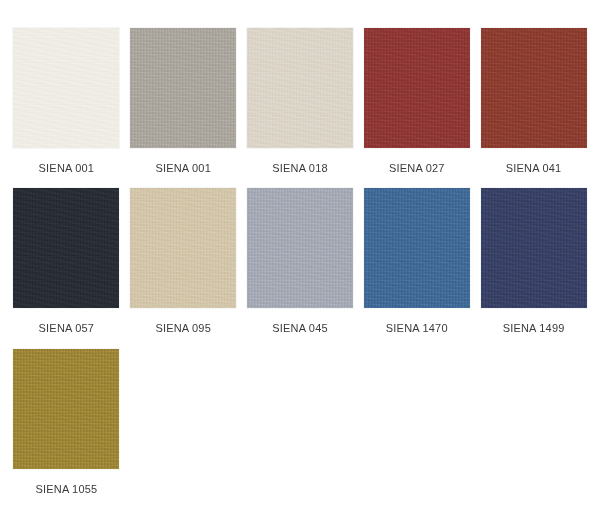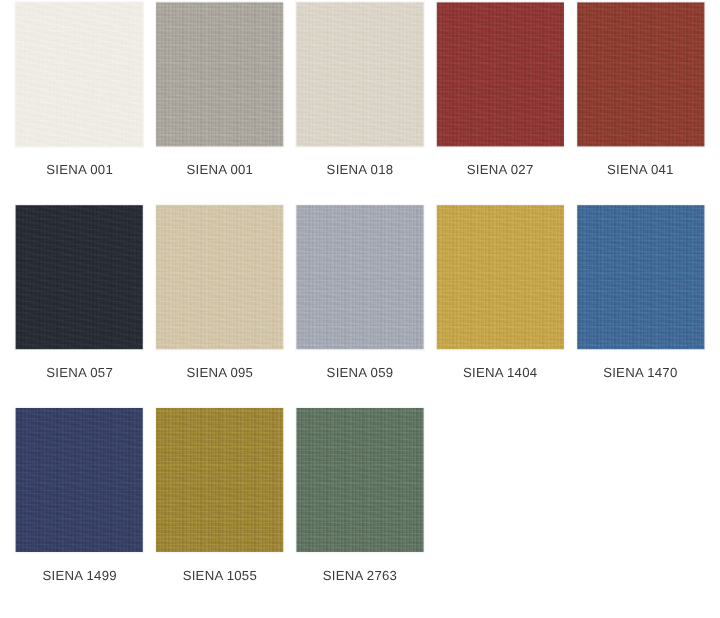--- a/index.html
+++ b/index.html
@@ -13,21 +13,21 @@
     font-family: "Liberation Sans", sans-serif;
     overflow: hidden;
   }
   #swatch-grid {
     width: 600px;
     height: 515px;
     display: grid;
     grid-template-columns: repeat(5, 1fr);
     grid-template-rows: repeat(3, 1fr);
     box-sizing: border-box;
-    padding: 2px 8px 6px 8px;
+    padding: 28px 8px 6px 8px;
   }
   .swatch-cell {
     display: flex;
     flex-direction: column;
     align-items: center;
     justify-content: flex-start;
   }
   .swatch-chip {
     width: 106px;
     height: 120px;
@@ -108,35 +108,27 @@
     <div class="swatch-cell">
       <div class="swatch-chip" style="background-color: rgb(38, 43, 51);"></div>
       <div class="swatch-label">SIENA 057</div>
     </div>
     <div class="swatch-cell">
       <div class="swatch-chip" style="background-color: rgb(211, 198, 168);"></div>
       <div class="swatch-label">SIENA 095</div>
     </div>
     <div class="swatch-cell">
       <div class="swatch-chip" style="background-color: rgb(163, 168, 180);"></div>
-      <div class="swatch-label">SIENA 059</div>
-    </div>
-    <div class="swatch-cell">
-      <div class="swatch-chip" style="background-color: rgb(197, 164, 73);"></div>
-      <div class="swatch-label">SIENA 1404</div>
+      <div class="swatch-label">SIENA 045</div>
     </div>
     <div class="swatch-cell">
       <div class="swatch-chip" style="background-color: rgb(63, 103, 149);"></div>
       <div class="swatch-label">SIENA 1470</div>
     </div>
     <div class="swatch-cell">
       <div class="swatch-chip" style="background-color: rgb(54, 63, 99);"></div>
       <div class="swatch-label">SIENA 1499</div>
     </div>
     <div class="swatch-cell">
       <div class="swatch-chip" style="background-color: rgb(155, 131, 52);"></div>
       <div class="swatch-label">SIENA 1055</div>
     </div>
-    <div class="swatch-cell">
-      <div class="swatch-chip" style="background-color: rgb(94, 114, 96);"></div>
-      <div class="swatch-label">SIENA 2763</div>
-    </div>
   </div>
 
 </body></html>

